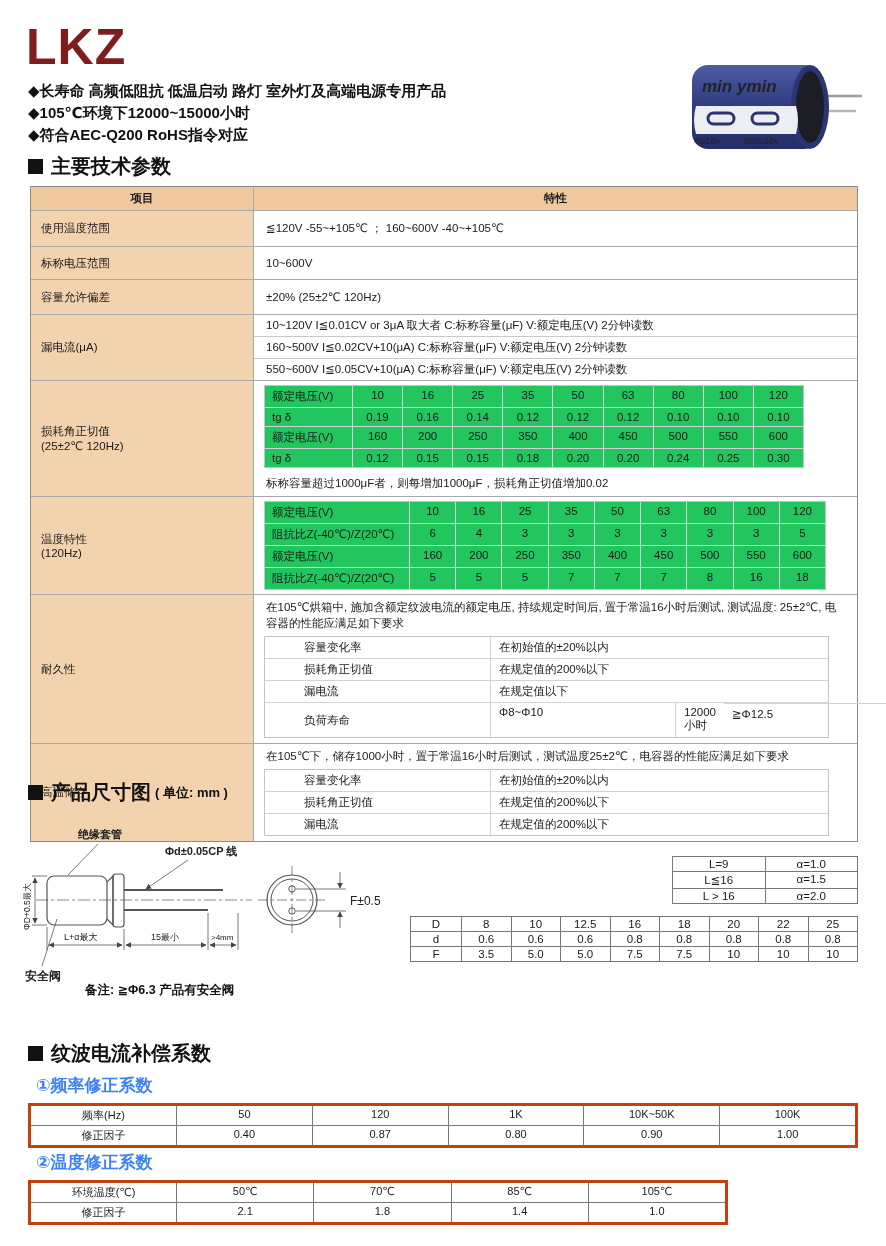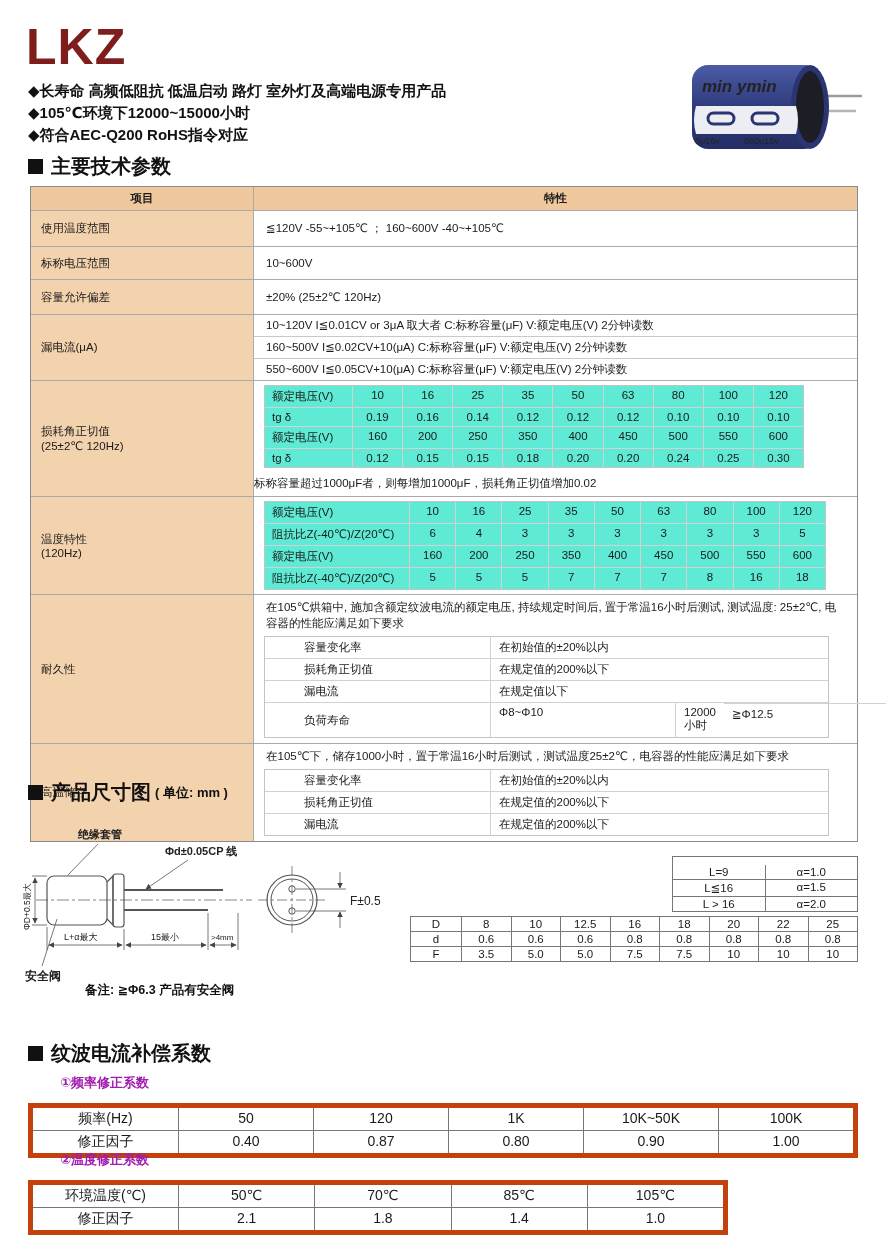--- a/index.html
+++ b/index.html
@@ -13,78 +13,78 @@
   .logo { position: absolute; left: 26px; top: 18px; font-size: 50px; font-weight: bold;
           color: #7f1d1d; letter-spacing: 1px; font-family: "Liberation Sans", sans-serif; }
   .bullets { position: absolute; left: 28px; top: 80px; font-size: 15px; line-height: 22px; color: #111; font-weight: 600; }
   .photo { position: absolute; left: 686px; top: 60px; }
 
   
   .sec-title { position: absolute; left: 28px; font-size: 20px; font-weight: bold; color: #111;
                display: flex; align-items: center; }
   .sec-title .sq { width: 15px; height: 15px; background: #111; margin-right: 8px; display: inline-block; }
   .sec-title .unit { font-size: 13px; font-weight: bold; margin-left: 4px; }
-  .sub-title { position: absolute; left: 60px; font-size: 13px; font-weight: bold; color: #a21caf; }
+  .sub-title { position: absolute; left: 36px; font-size: 17px; font-weight: bold; color: #3b82f6; }
 
   
   .spec-table { position: absolute; left: 30px; top: 186px; width: 828px;
                 border: 1.5px solid #8a8a8a; font-size: 11.5px; background: #fff; }
   .srow { display: flex; border-top: 1px solid #aaa; align-items: stretch; }
   .srow:first-child { border-top: none; }
   .slabel { width: 223px; flex: 0 0 223px; background: #f3d2ae; padding: 3px 10px;
             display: flex; flex-direction: column; justify-content: center; border-right: 1px solid #aaa; }
   .sval { flex: 1; display: flex; align-items: center; padding: 10px 12px; background: #fff; }
   .srow.head .slabel, .srow.head .sval { background: #f0c89e; justify-content: center; text-align: center; font-weight: 600; padding: 4px 0; }
   .sval.col { flex-direction: column; align-items: stretch; padding: 0; }
   .lline { padding: 3px 12px; border-top: 1px solid #c9c9c9; }
   .lline:first-child { border-top: none; }
 
-  .ngrid { margin: 4px 0 4px 10px; border: 1px solid #c4c4c4; background: #5eead4; }
+  .ngrid { margin: 4px 0 4px 10px; border: 1px solid #c4c4c4; background: #22c55e; }
   .ngrow { display: flex; border-top: 1px solid #d2d2d2; }
   .ngrow:first-child { border-top: none; }
   .nglabel { padding: 3px 7px; border-right: 1px solid #d2d2d2; flex: 0 0 auto; }
   .ngcells { display: flex; flex: 1; }
   .ngcells .cell { flex: 1; text-align: center; padding: 3px 0; border-right: 1px solid #d2d2d2; }
   .ngcells .cell:last-child { border-right: none; }
   .tand .nglabel { width: 88px; }
   .tand { width: 540px; }
   .tchar .nglabel { width: 145px; }
   .tchar { width: 562px; }
-  .note { padding: 4px 0 5px 0; }
+  .note { padding: 4px 0 5px 12px; }
   .intro { padding: 4px 12px 2px 12px; line-height: 16px; }
 
   .egrid { margin: 3px 0 5px 10px; border: 1px solid #c4c4c4; width: 565px; background: #fff; }
   .erow { display: flex; border-top: 1px solid #d2d2d2; }
   .erow:first-child { border-top: none; }
   .elabel { width: 195px; flex: 0 0 195px; padding: 3px 8px; border-right: 1px solid #d2d2d2; display: flex; align-items: center; margin-left: 31px; }
   .evalue { flex: 1; padding: 3px 8px; display: flex; align-items: center; }
   .llrows { flex: 1; display: flex; }
   .llrow { display: flex; border-top: 1px solid #d2d2d2; }
   .llrow:first-child { border-top: none; }
   .llc { width: 185px; flex: 0 0 185px; padding: 3px 8px; border-right: 1px solid #d2d2d2; }
   .llv { flex: 1; padding: 3px 8px; }
 
   
   .dims { position: absolute; left: 0; top: 812px; width: 886px; height: 220px; }
   .dim-svg { position: absolute; left: 20px; top: 6px; }
   .atable { position: absolute; left: 672px; top: 44px; width: 186px; border: 1px solid #777; font-size: 11.5px; }
   .arow { display: flex; border-top: 1px solid #777; }
-  .arow:first-child { border-top: none; margin-top: 8px; }
+  .arow:first-child { border-top: none; }
   .arow .cell { flex: 1; text-align: center; padding: 1px 0; border-left: 1px solid #777; }
   .arow .cell:first-child { border-left: none; }
   .ztable { position: absolute; left: 410px; top: 104px; width: 448px; border: 1px solid #777; font-size: 11.5px; }
   .zrow { display: flex; border-top: 1px solid #777; }
   .zrow:first-child { border-top: none; }
   .zlabel { width: 50px; flex: 0 0 50px; text-align: center; padding: 1px 0; }
   .zcells { display: flex; flex: 1; }
   .zcells .cell { flex: 1; text-align: center; padding: 1px 0; border-left: 1px solid #777; }
   .dim-note { position: absolute; left: 85px; top: 170px; font-size: 12.5px; font-weight: bold; color: #111; }
 
   
-  .btable { position: absolute; border: 5px solid #c2410c; font-size: 14px; background: #fff; }
+  .btable { position: absolute; border: 3px solid #c2410c; font-size: 11px; background: #fff; }
   .brow { display: flex; border-top: 1px solid #777; }
   .brow:first-child { border-top: none; }
   .bhead { width: 145px; flex: 0 0 145px; text-align: center; padding: 2px 0; }
   .bcells { display: flex; flex: 1; }
   .bcells .cell { flex: 1; text-align: center; padding: 2px 0; border-left: 1px solid #777; }
   .freq { left: 28px; top: 1103px; width: 830px; }
   .tmp  { left: 28px; top: 1180px; width: 700px; }
 
   svg text { font-family: "Liberation Sans", "DejaVu Sans", sans-serif; fill: #222; }
 </style>

